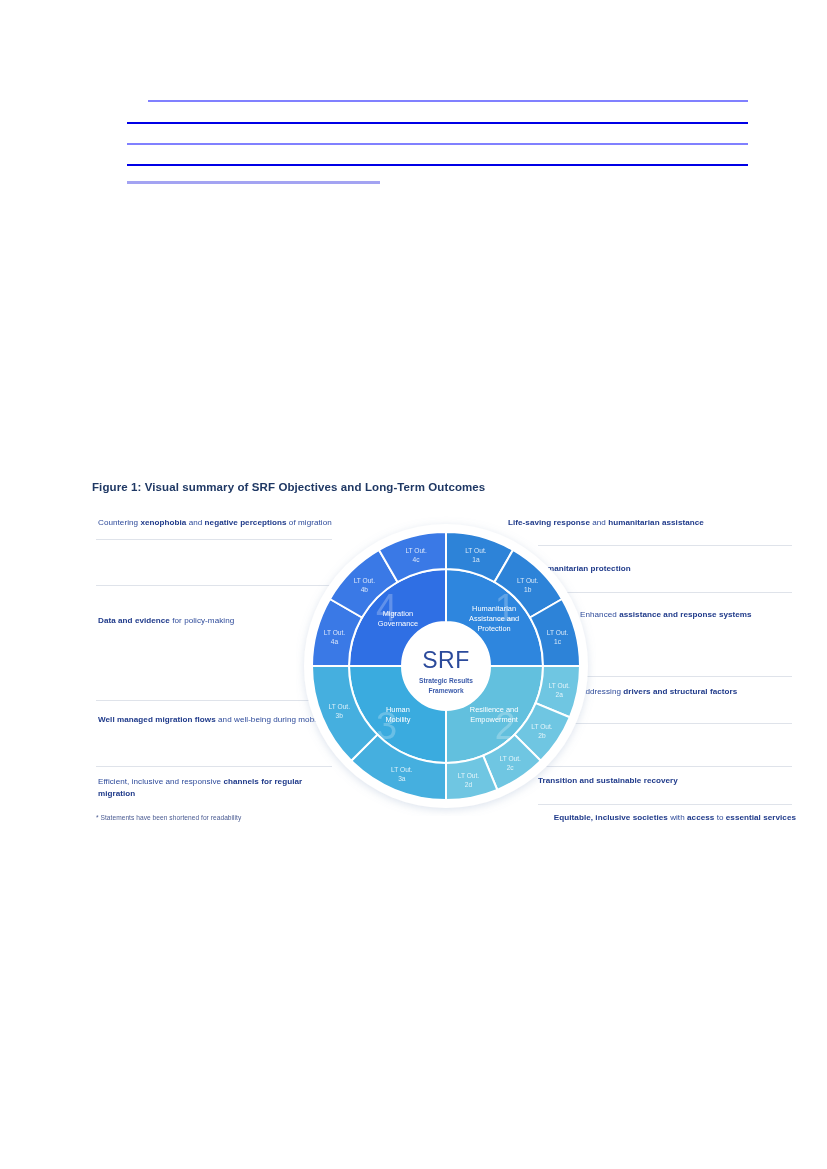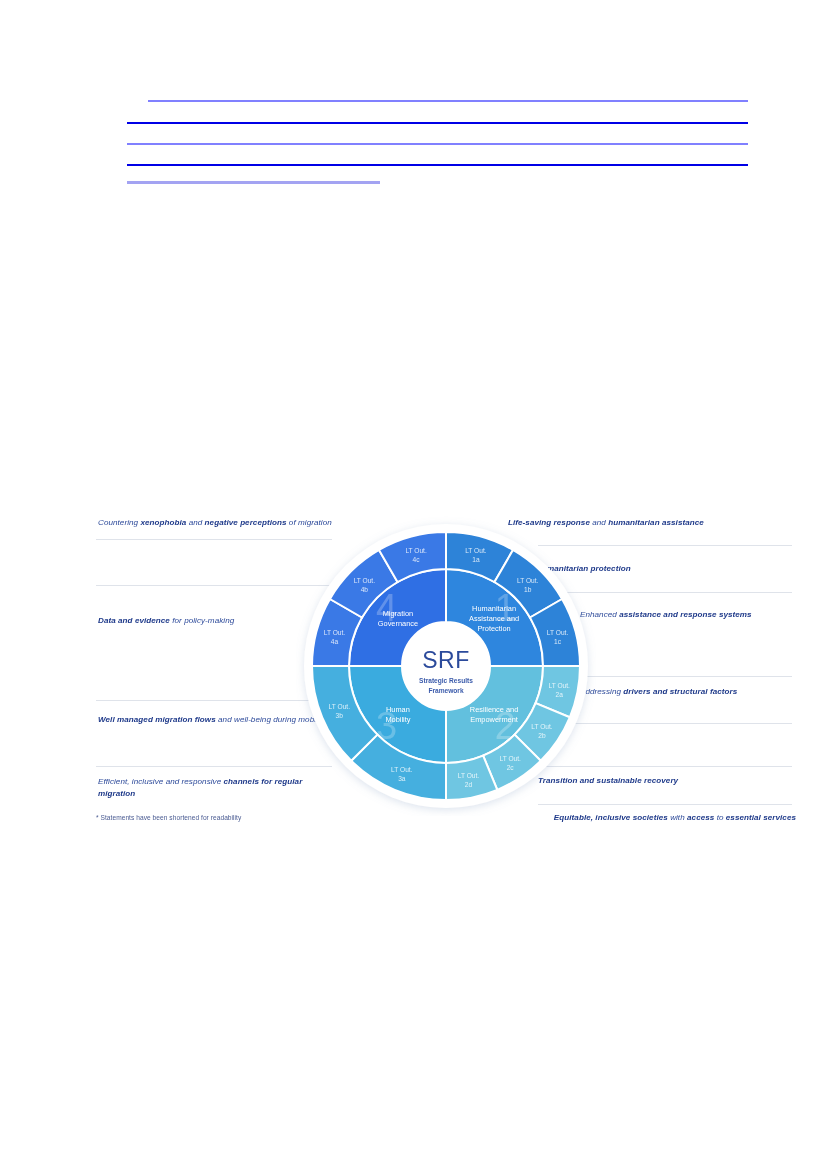--- a/index.html
+++ b/index.html
@@ -22,21 +22,21 @@
   .fig-caption{
     position:absolute;left:92px;top:481px;
     font-size:11.5px;font-weight:bold;color:#1f3864;letter-spacing:.1px;
   }
 
   
   .figure{position:absolute;left:88px;top:508px;width:660px;height:325px;}
 
   .lbl{
     position:absolute;font-size:8.1px;line-height:11.5px;
-    color:#2d4a9a;letter-spacing:.05px;font-style:italic;
+    color:#2d4a9a;letter-spacing:.05px;
   }
   .lbl b{font-weight:bold;color:#1f3a8a;}
 
   .divider{position:absolute;height:1px;background:#dfe3ea;}
   .divider.left{left:8px;width:236px;}
   .divider.right{left:450px;width:254px;}
 
   .footnote{
     position:absolute;left:8px;top:306px;
     font-size:6.6px;color:#4a5b92;letter-spacing:.05px;
@@ -71,20 +71,21 @@
 <body>
 
 <div class="page">
 
   <div class="rule r1"></div>
   <div class="rule r2"></div>
   <div class="rule r3"></div>
   <div class="rule r4"></div>
   <div class="rule r5"></div>
 
+  <div class="fig-caption">Figure 1: Visual summary of SRF Objectives and Long-Term Outcomes</div>
 
   <div class="figure">
 
     <div class="divider left" style="top:31px;"></div>
     <div class="divider left" style="top:77px;"></div>
     <div class="divider left" style="top:192px;"></div>
     <div class="divider left" style="top:258px;"></div>
 
     <div class="lbl" style="left:10px;top:9px;width:266px;"><span>Countering </span><b>xenophobia</b><span> and </span><b>negative perceptions</b><span> of migration</span></div>
     <div class="lbl" style="left:10px;top:107px;width:236px;"><b>Data and evidence</b><span> for policy-making</span></div>

